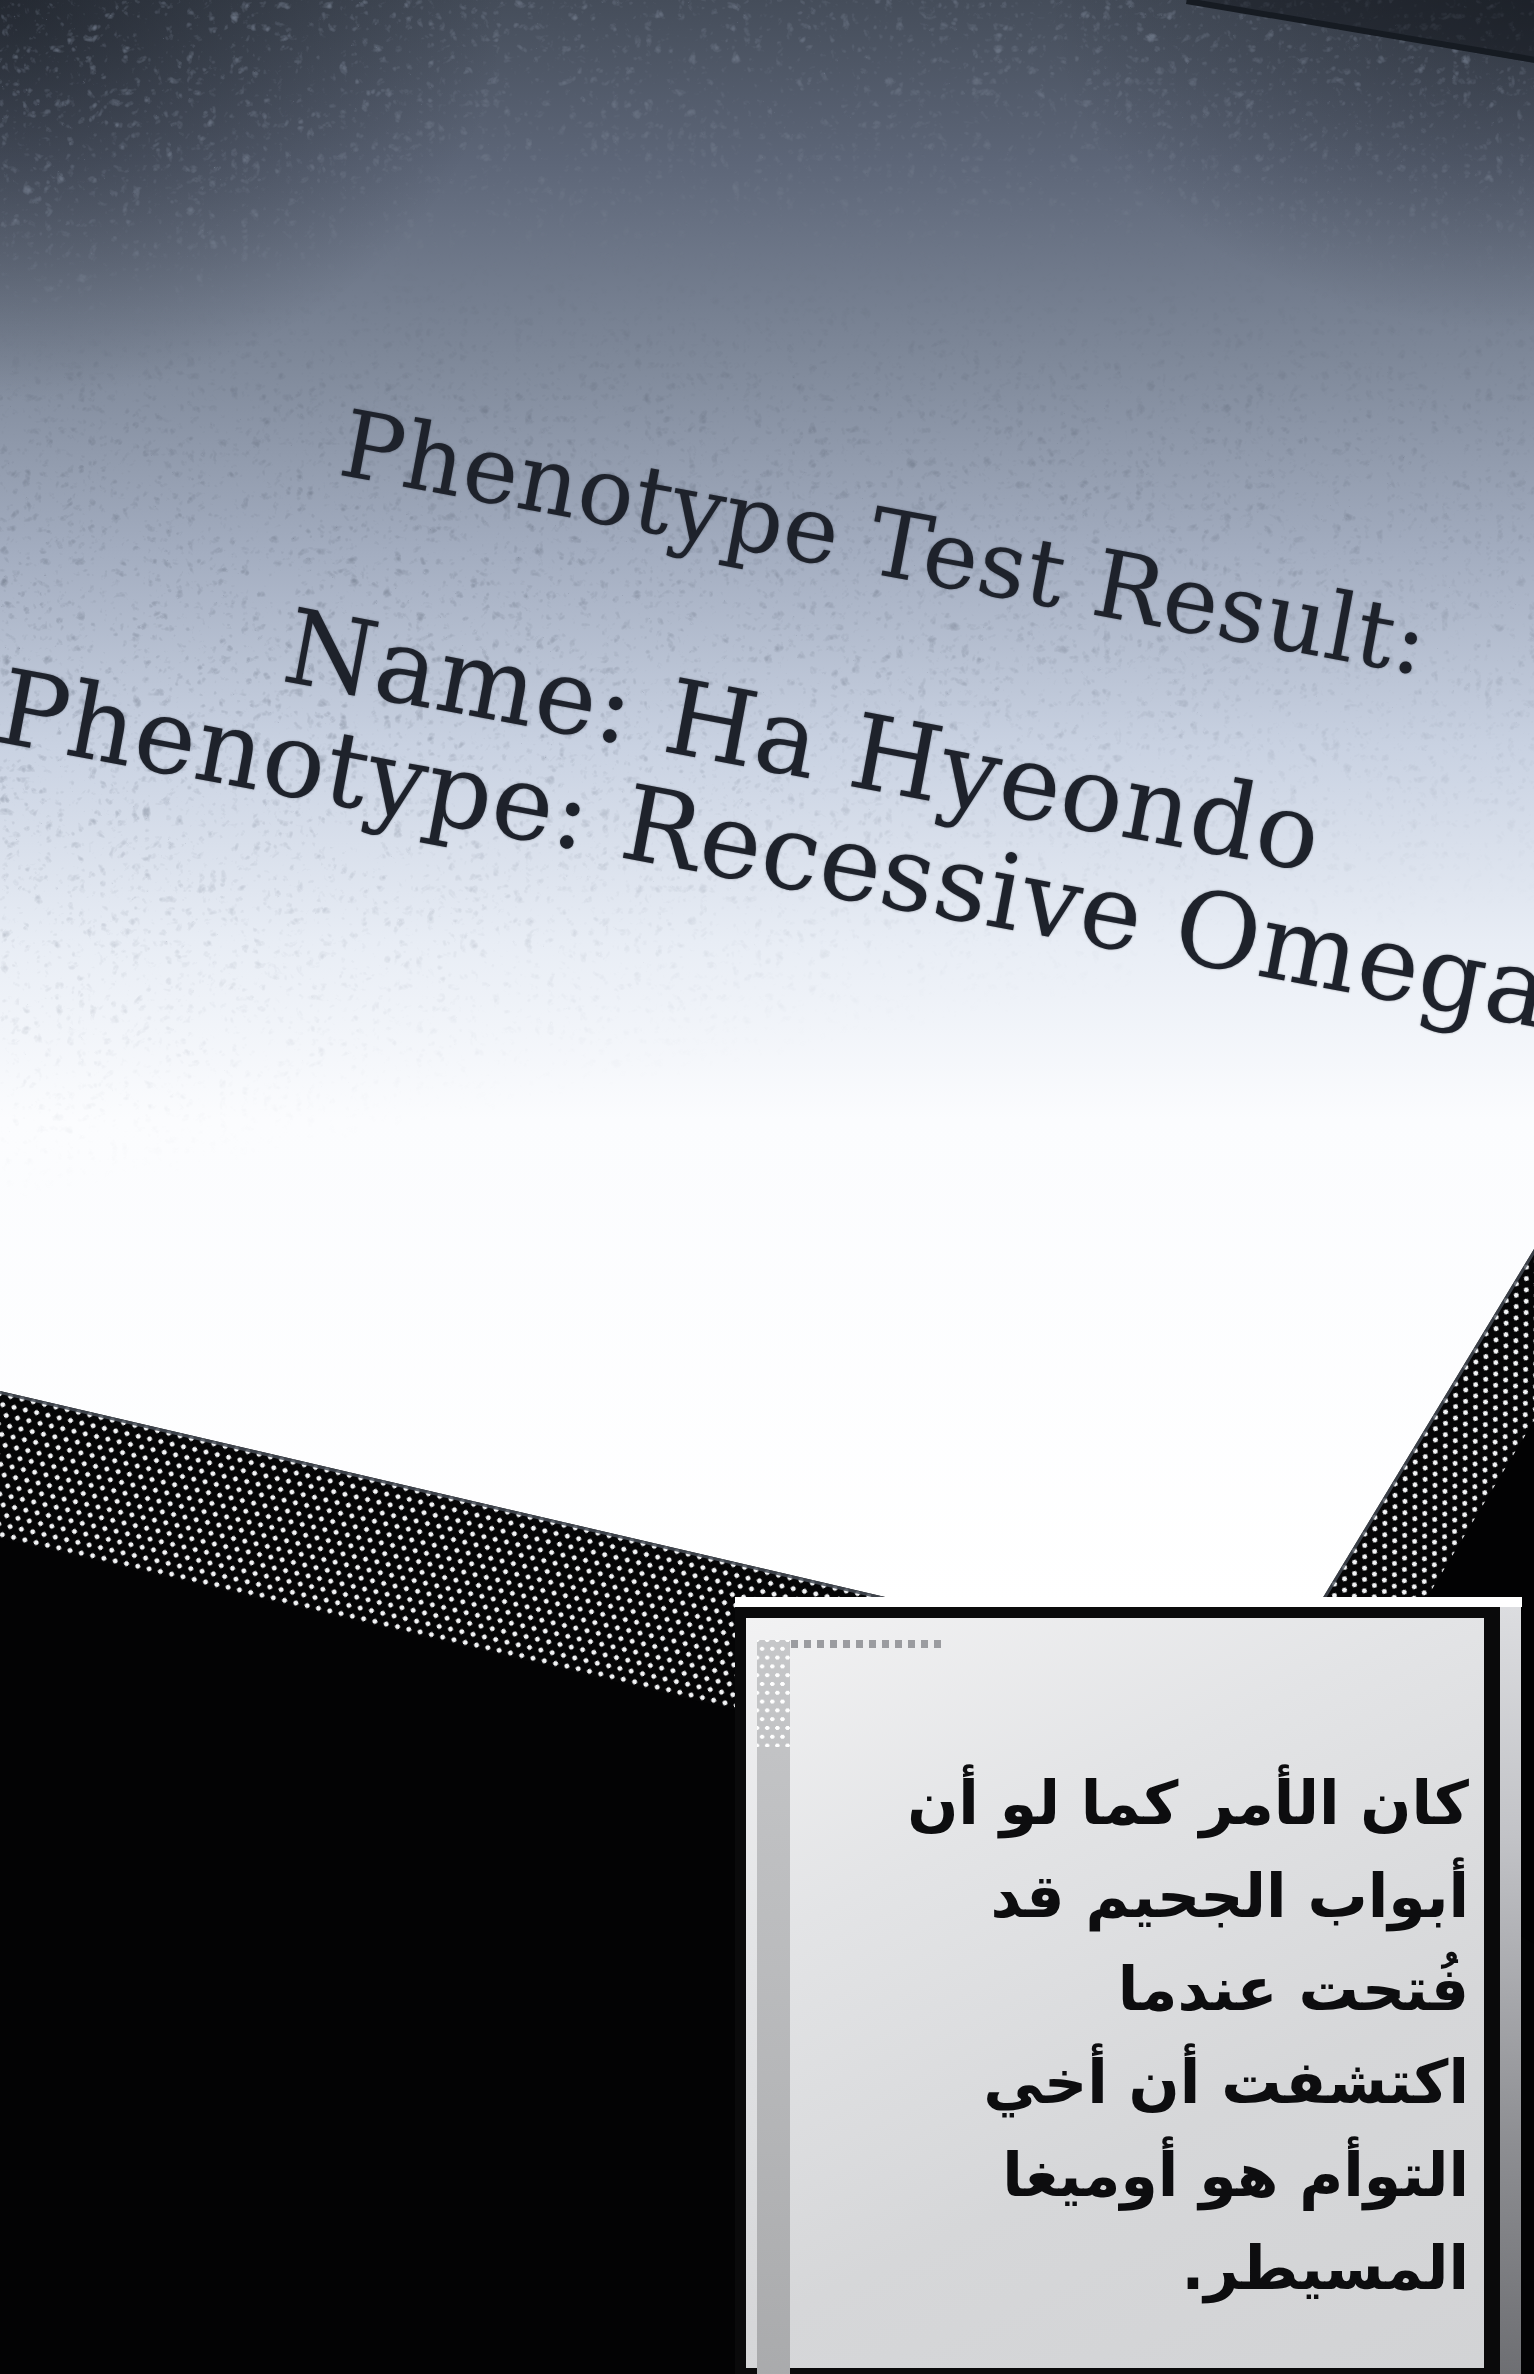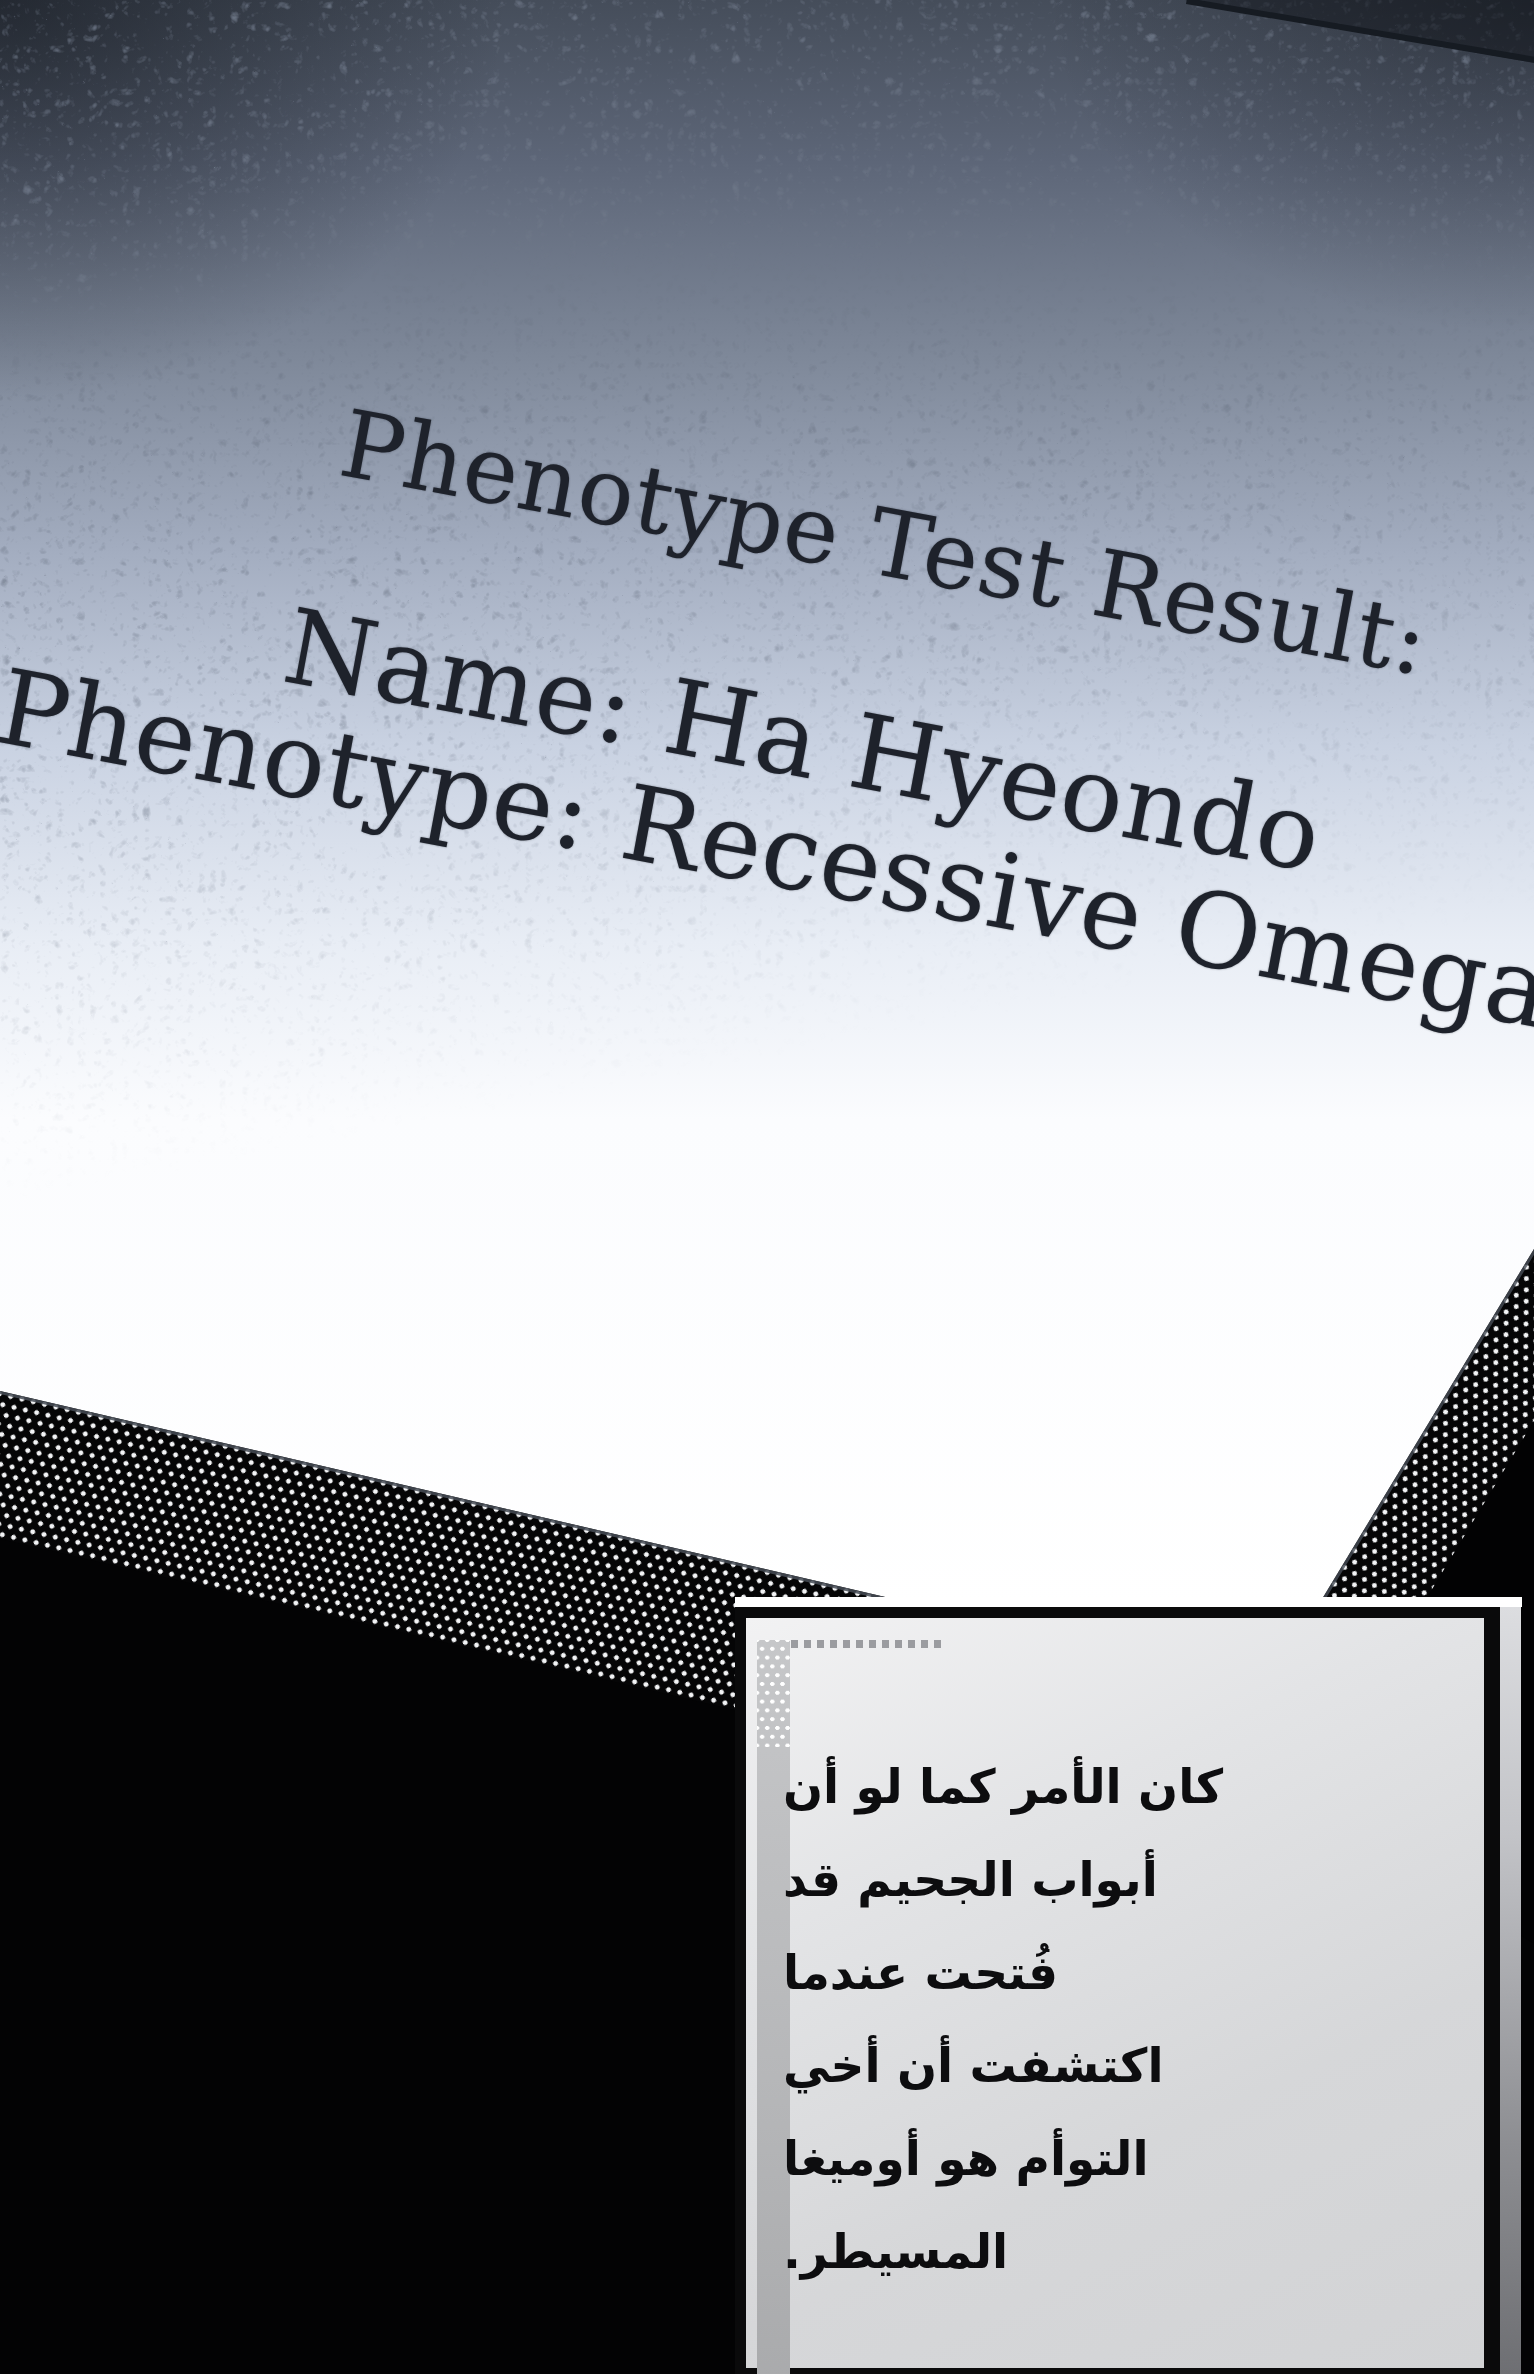--- a/index.html
+++ b/index.html
@@ -89,24 +89,24 @@
       radial-gradient(circle,#ffffff 1.9px,rgba(255,255,255,0) 2.4px),
       radial-gradient(circle,#ffffff 1.9px,rgba(255,255,255,0) 2.4px);
     background-size:10.2px 17.6px;background-position:0 0,5.1px 8.8px;
   }
   .bubble .top-dashes{
     position:absolute;left:45px;top:21.3px;width:156px;height:8.3px;
     background:repeating-linear-gradient(90deg,#9b9ca0 0 7.4px,rgba(0,0,0,0) 7.4px 13px);
   }
   
   .ar{
-    position:absolute;left:37px;top:122px;width:686px;
-    direction:rtl;text-align:left;
+    position:absolute;left:37px;top:139px;width:686px;
+    direction:rtl;text-align:right;
     font-family:"DejaVu Sans",sans-serif;font-weight:bold;
-    font-size:47px;line-height:93px;color:#0d0d0f;
+    font-size:60px;line-height:93px;color:#0d0d0f;
     white-space:pre-line;letter-spacing:-0.9px;
   }
   .ar::before{
     content:attr(data-text);
     position:absolute;left:0;top:0;width:100%;
     -webkit-text-stroke:10.2px #ffffff;
     text-shadow:0 0 4.6px #fff,0 0 4.6px #fff,0 0 4.6px #fff;
     z-index:-1;
   }
 </style>

